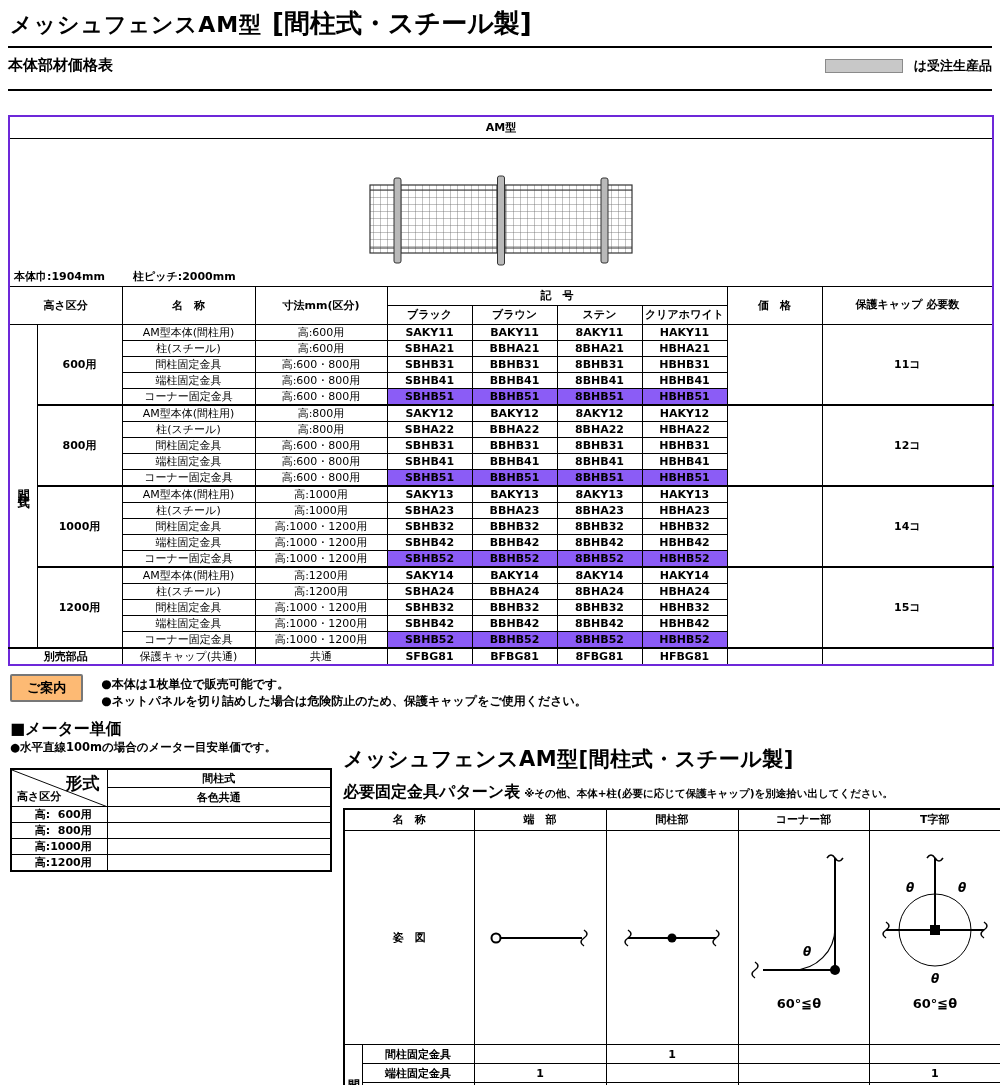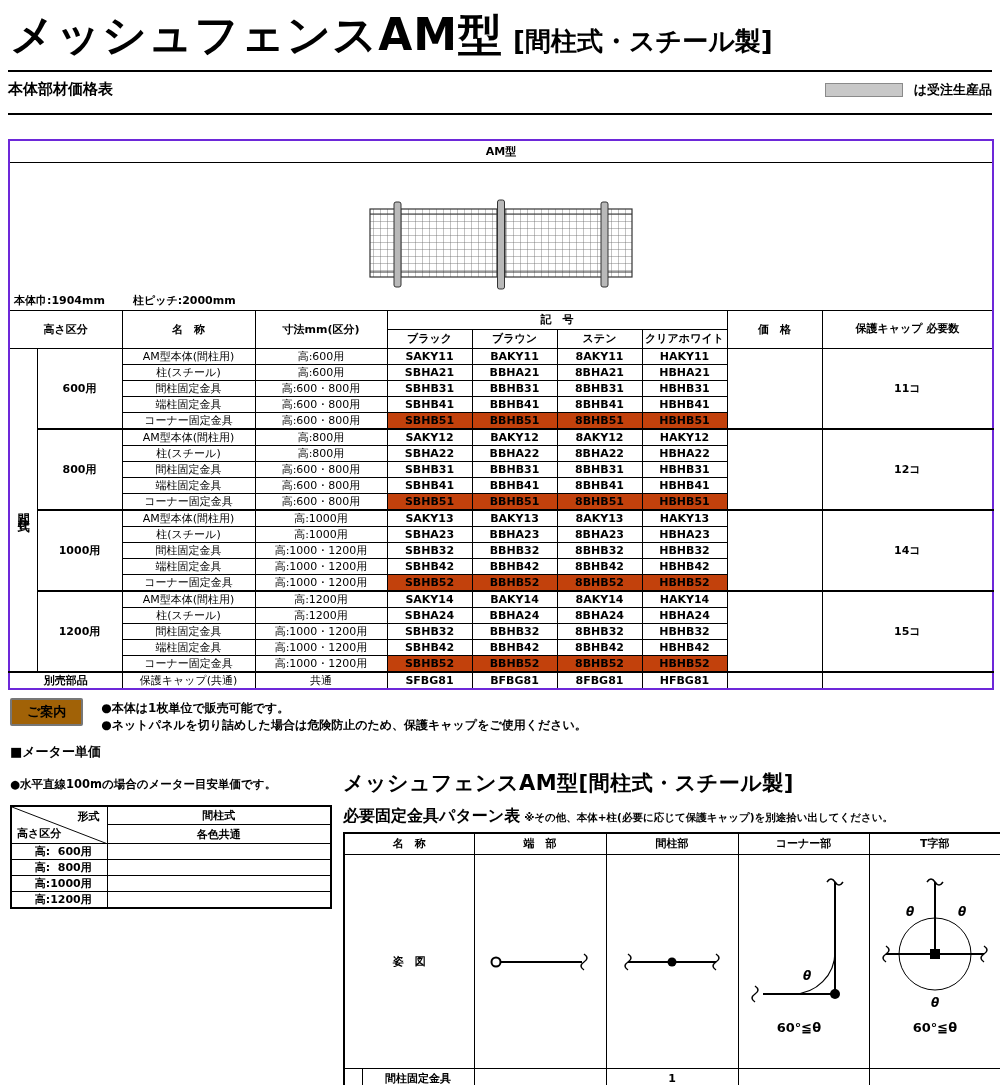--- a/index.html
+++ b/index.html
@@ -5,21 +5,21 @@
   * { margin:0; padding:0; box-sizing:border-box; }
   html,body { background:#fff; }
   body {
     width:1000px; height:1085px;
     font-family:"DejaVu Sans","Liberation Sans",sans-serif;
     color:#000; position:relative; overflow:hidden;
   }
   .page { position:absolute; inset:0; padding:4px 8px; }
 
   .title-row { display:flex; align-items:baseline; gap:10px; padding:2px 0 5px 2px; }
-  .title-main { font-size:44px; font-weight:bold; letter-spacing:1px; }
+  .title-main { font-size:22px; font-weight:bold; letter-spacing:1px; }
   .title-suffix { font-size:26px; font-weight:bold; }
   .title-rule { border-top:2px solid #000; margin-bottom:8px; }
 
   .subhead-row { display:flex; align-items:flex-end; justify-content:space-between; border-bottom:2px solid #000; padding-bottom:14px; margin-bottom:24px; }
   .subhead-label { font-size:15px; font-weight:bold; }
   .legend { display:flex; align-items:center; gap:11px; font-size:13px; font-weight:bold; }
   .legend-swatch { width:78px; height:14px; background:#c8c8c8; border:1px solid #8a8a8a; display:inline-block; }
 
   table { border-collapse:collapse; }
   td { vertical-align:middle; }
@@ -31,42 +31,42 @@
   .am-header { font-size:14px; font-weight:bold; }
   tr.r-illus { height:148px; }
   .illus-cell { position:relative; }
   .fence-svg { display:block; margin:14px auto 0 auto; }
   .dim-note { position:absolute; left:4px; bottom:2px; font-size:11px; font-weight:bold; display:flex; gap:28px; }
   tr.hdr { height:19px; }
   .hd { font-weight:bold; font-size:12px; }
   .hd2 { font-weight:bold; font-size:11px; }
   .cap-hd { white-space:pre-line; line-height:1.25; }
   .code { font-weight:bold; }
-  .order { background:#c2410c; }
+  .order { background:#8b5cf6; }
   .hcell { font-weight:bold; font-size:12px; }
   .cap-val { font-weight:bold; font-size:12px; }
   .vtext { writing-mode:vertical-rl; text-orientation:upright; font-weight:bold; font-size:12px; letter-spacing:3px; display:inline-block; }
   tr.grp td { border-top:2px solid #000; }
 
   .guide-row { display:flex; align-items:flex-start; gap:18px; margin:8px 0 9px 2px; }
-  .guide-label { border:2px solid #777; background:#a16207; font-weight:bold; font-size:13px; padding:3px 15px; border-radius:2px; white-space:nowrap; }
+  .guide-label { border:2px solid #777; background:#fdba74; font-weight:bold; font-size:13px; padding:3px 15px; border-radius:2px; white-space:nowrap; }
   .guide-lines { font-size:12px; line-height:17px; padding-top:2px; font-weight:bold; }
 
   .bottom { display:flex; gap:5px; }
   .bot-left { width:330px; flex:none; padding-left:2px; }
-  .meter-heading { font-size:13px; font-weight:bold; margin-bottom:16px; }
+  .meter-heading { font-size:16px; font-weight:bold; margin-bottom:0; }
   .meter-lines { font-size:11.5px; line-height:15px; font-weight:bold; width:328px; }
   .unit-table { margin-top:13px; width:322px; table-layout:fixed; border:2px solid #000; }
   .unit-table td { border:1px solid #000; font-size:11px; font-weight:bold; text-align:center; }
   .ut-hdr { height:19px; }
   .ut-row { height:14px; }
   .ut-label { text-align:left; padding-left:8px; white-space:pre; }
   .diag-cell { position:relative; padding:0; }
   .diag-svg { position:absolute; inset:0; width:100%; height:100%; }
-  .diag-top { position:absolute; top:2px; right:7px; font-size:11px; }
+  .diag-top { position:absolute; top:2px; right:7px; font-size:17px; }
   .diag-bottom { position:absolute; bottom:2px; left:5px; font-size:11px; }
 
   .bot-right { flex:1; padding-top:26px; }
   .pat-heading { font-size:21px; font-weight:bold; letter-spacing:0.5px; }
   .pat-subrow { display:flex; align-items:baseline; gap:4px; margin:9px 0 5px 0; flex-wrap:nowrap; }
   .pat-subheading { font-size:16px; font-weight:bold; white-space:nowrap; }
   .pat-note { font-size:10.5px; font-weight:bold; white-space:nowrap; }
   .pt { width:657px; table-layout:fixed; border:2px solid #000; }
   .pt td { border:1px solid #000; text-align:center; font-size:11px; font-weight:bold; }
   .pt tr.pt-hdr { height:22px; }

